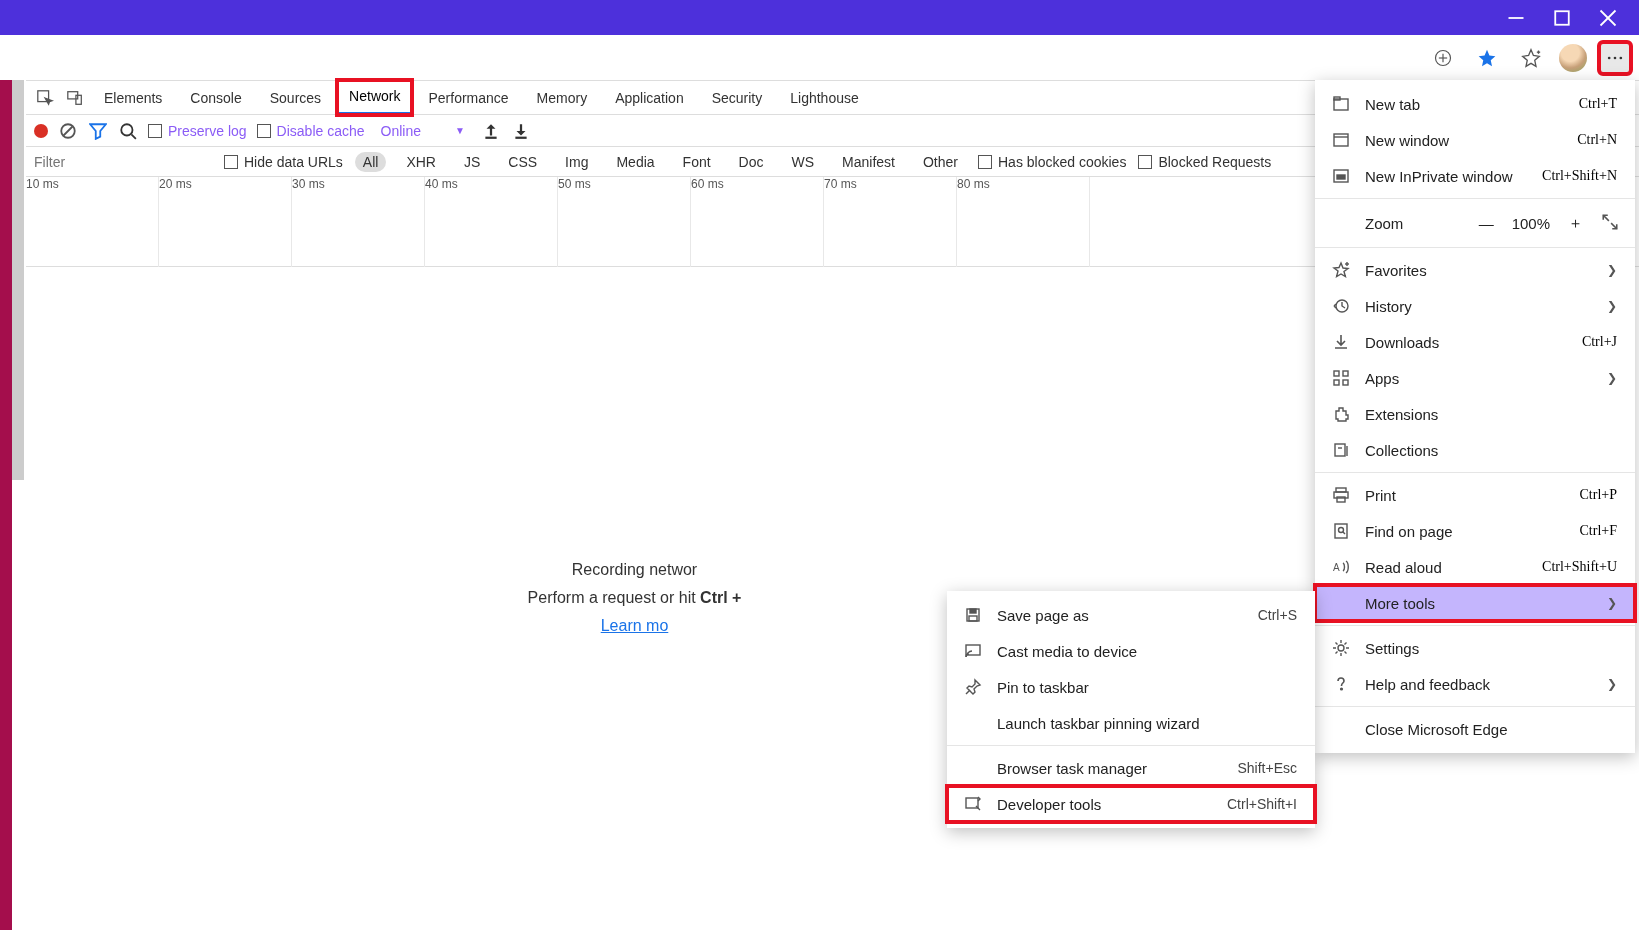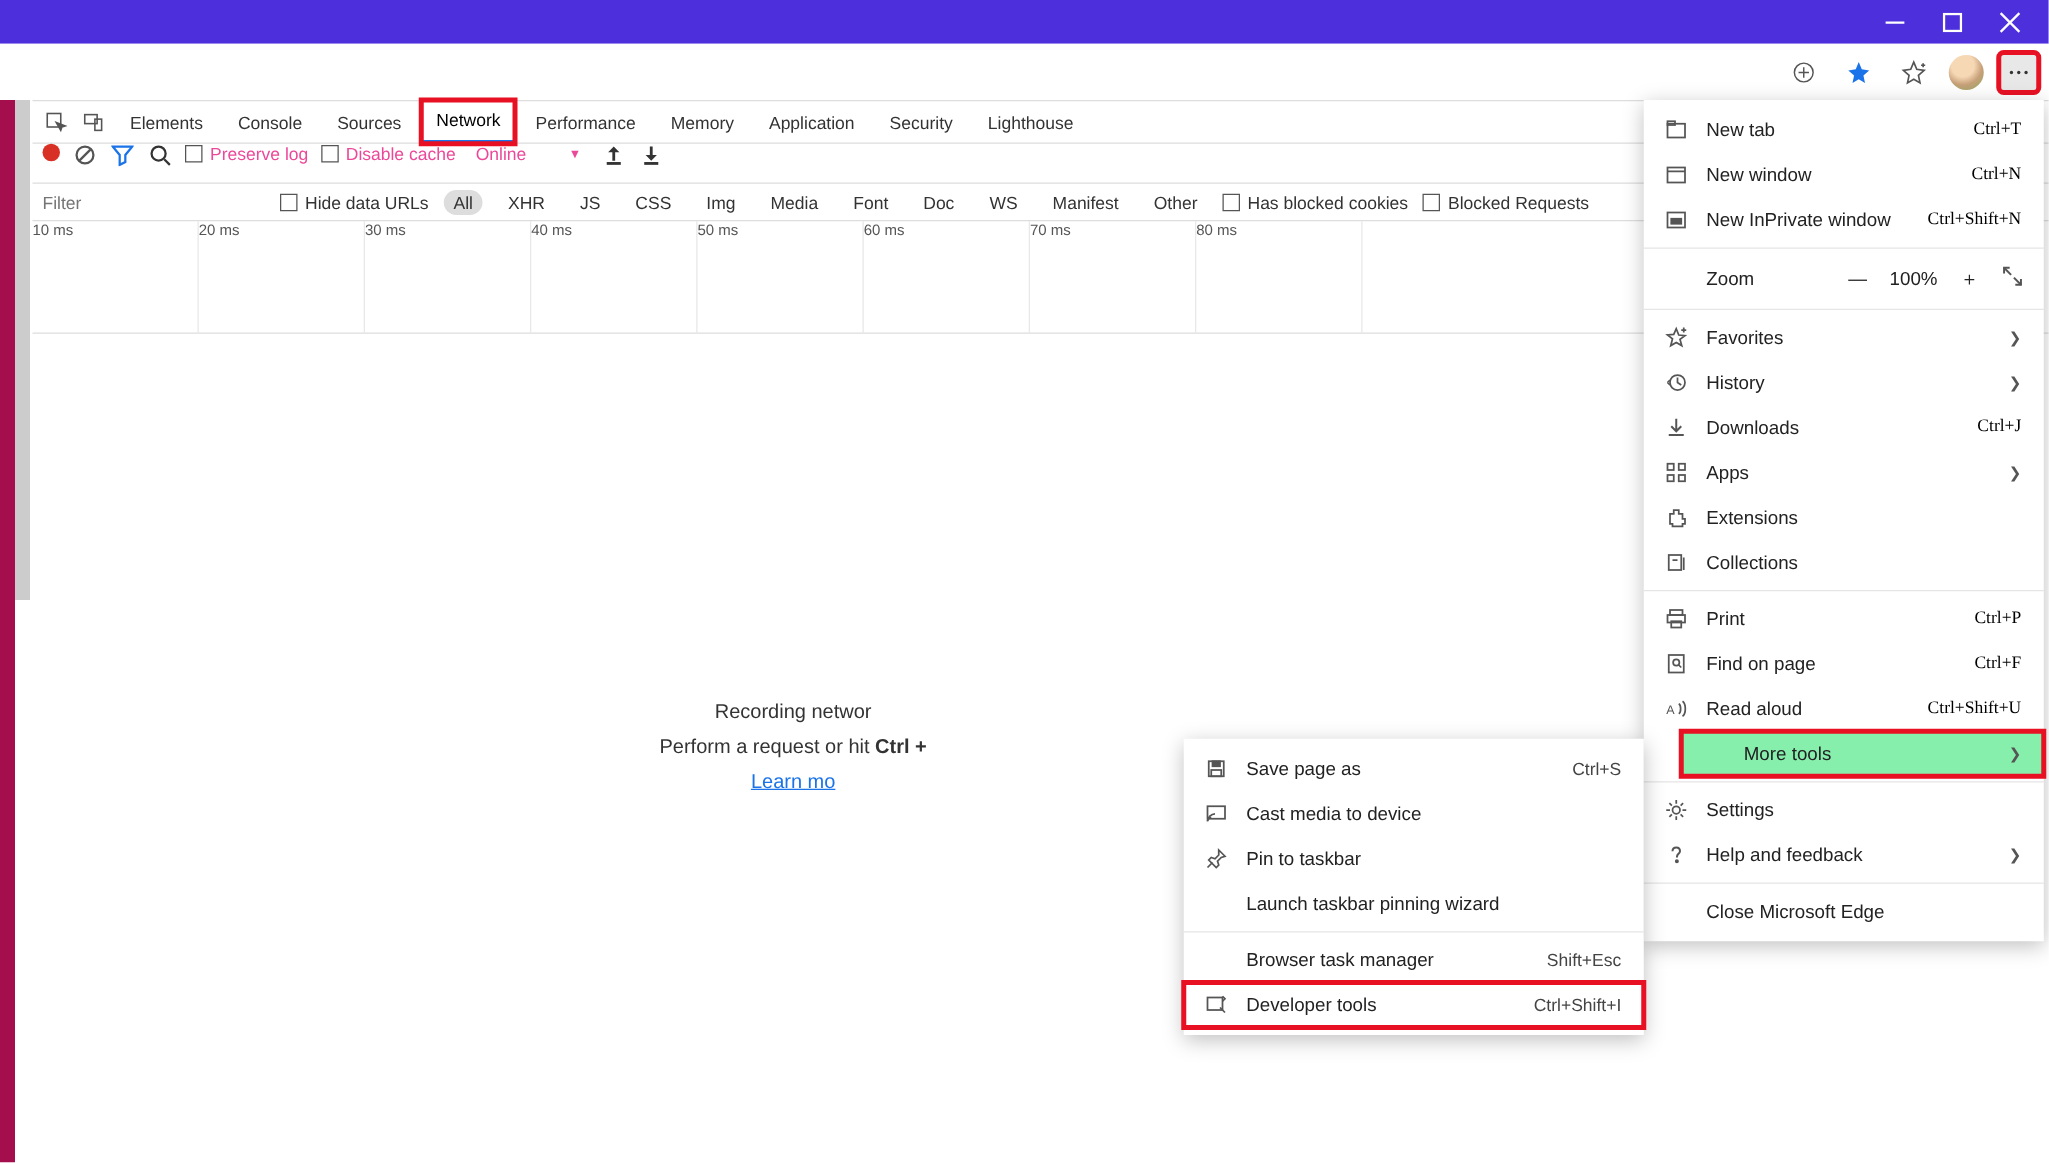--- a/index.html
+++ b/index.html
@@ -25,21 +25,21 @@
   
   .devtools { position: absolute; left: 26px; top: 80px; right: 0; bottom: 0; background: #fff; border-top: 1px solid #ddd; }
 
   
   .dt-tabs { height: 34px; border-bottom: 1px solid #ddd; display: flex; align-items: center; gap: 4px; padding: 0 6px; font-size: 14px; color: #333; }
   .dt-tabs .inspect, .dt-tabs .device { width: 26px; height: 26px; display:flex;align-items:center;justify-content:center; color:#555; }
   .dt-tabs .tab { padding: 8px 12px; cursor:pointer; }
   .dt-tabs .tab.active { color:#000; border-bottom: 3px solid #1a73e8; }
 
   
-  .dt-toolbar { height: 32px; border-bottom:1px solid #ddd; display:flex; align-items:flex-start; gap:10px; padding: 0 8px; font-size: 14px; color:#ec4899;}
+  .dt-toolbar { height: 32px; border-bottom:1px solid #ddd; display:flex; align-items:center; gap:10px; padding: 0 8px; font-size: 14px; color:#8b5cf6;}
   .dt-toolbar .rec { width:14px;height:14px;border-radius:50%;background:#d93025;}
   .dt-toolbar .ic { width:20px; display:flex; justify-content:center; color:#555;}
   .dt-toolbar .chk { display:flex; align-items:center; gap:6px;}
   .dt-toolbar .chkbox { width:14px;height:14px;border:1.5px solid #555;}
   .dt-toolbar .online { display:flex; align-items:center; gap:2px; padding:0 6px;}
   .dt-toolbar .tri { font-size:10px;}
 
   
   .dt-filter { height: 30px; border-bottom:1px solid #ddd; display:flex; align-items:center; gap:12px; padding:0 6px; font-size:14px; color:#333;}
   .dt-filter input { border:none; outline:none; font-size:14px; width:180px; padding:4px 2px; color:#777;}
@@ -53,21 +53,21 @@
   .dt-timeline .ticks { position:absolute; top:0; left:0; right:0; height:22px; display:flex; font-size:12px; color:#555;}
   .dt-timeline .ticks div { width:133px; padding-right:4px; border-right:1px solid #e8e8e8; height:90px;}
   
   
   .centermsg { position:absolute; left:0; right:370px; top: calc(80px + 34px + 32px + 30px + 90px); bottom:0; display:flex; flex-direction:column; align-items:center; justify-content:center; color:#333; font-size:16px; gap:10px;}
   .centermsg a { color:#1a73e8; text-decoration:underline;}
 
   
   .mainmenu { position:absolute; right:4px; top:80px; width:320px; background:#fff; box-shadow: 0 4px 16px rgba(0,0,0,.25); font-size:15px; color:#222; padding:6px 0;}
   .mainmenu .row { display:flex; align-items:center; height:36px; padding: 0 18px 0 16px; gap:14px; }
-  .mainmenu .row:hover, .mainmenu .row.hover { background:#86efac;margin-left:30px;}
+  .mainmenu .row:hover, .mainmenu .row.hover { background:#c4b5fd;}
   .mainmenu .row .ico { width:20px; display:flex; justify-content:center; color:#555;}
   .mainmenu .row .lbl { flex:1; }
   .mainmenu .row .sc { color:#000000; font-size:14px;font-family:Liberation Serif, serif;}
   .mainmenu .row .chev { color:#555; font-size:12px;}
   .mainmenu hr { border:none; border-top:1px solid #e5e5e5; margin:4px 0;}
   .mainmenu .zoomrow { display:flex; align-items:center; height:40px; padding:0 16px; gap:8px; justify-content:space-between;}
   .mainmenu .zoomrow .zlbl{ flex:0 0 auto; padding-left:34px;}
   .mainmenu .zoomrow .zctrls{ display:flex; align-items:center; gap:18px;}
   .mainmenu .redrow { outline:4px solid #e81123; outline-offset:-2px;}
 

